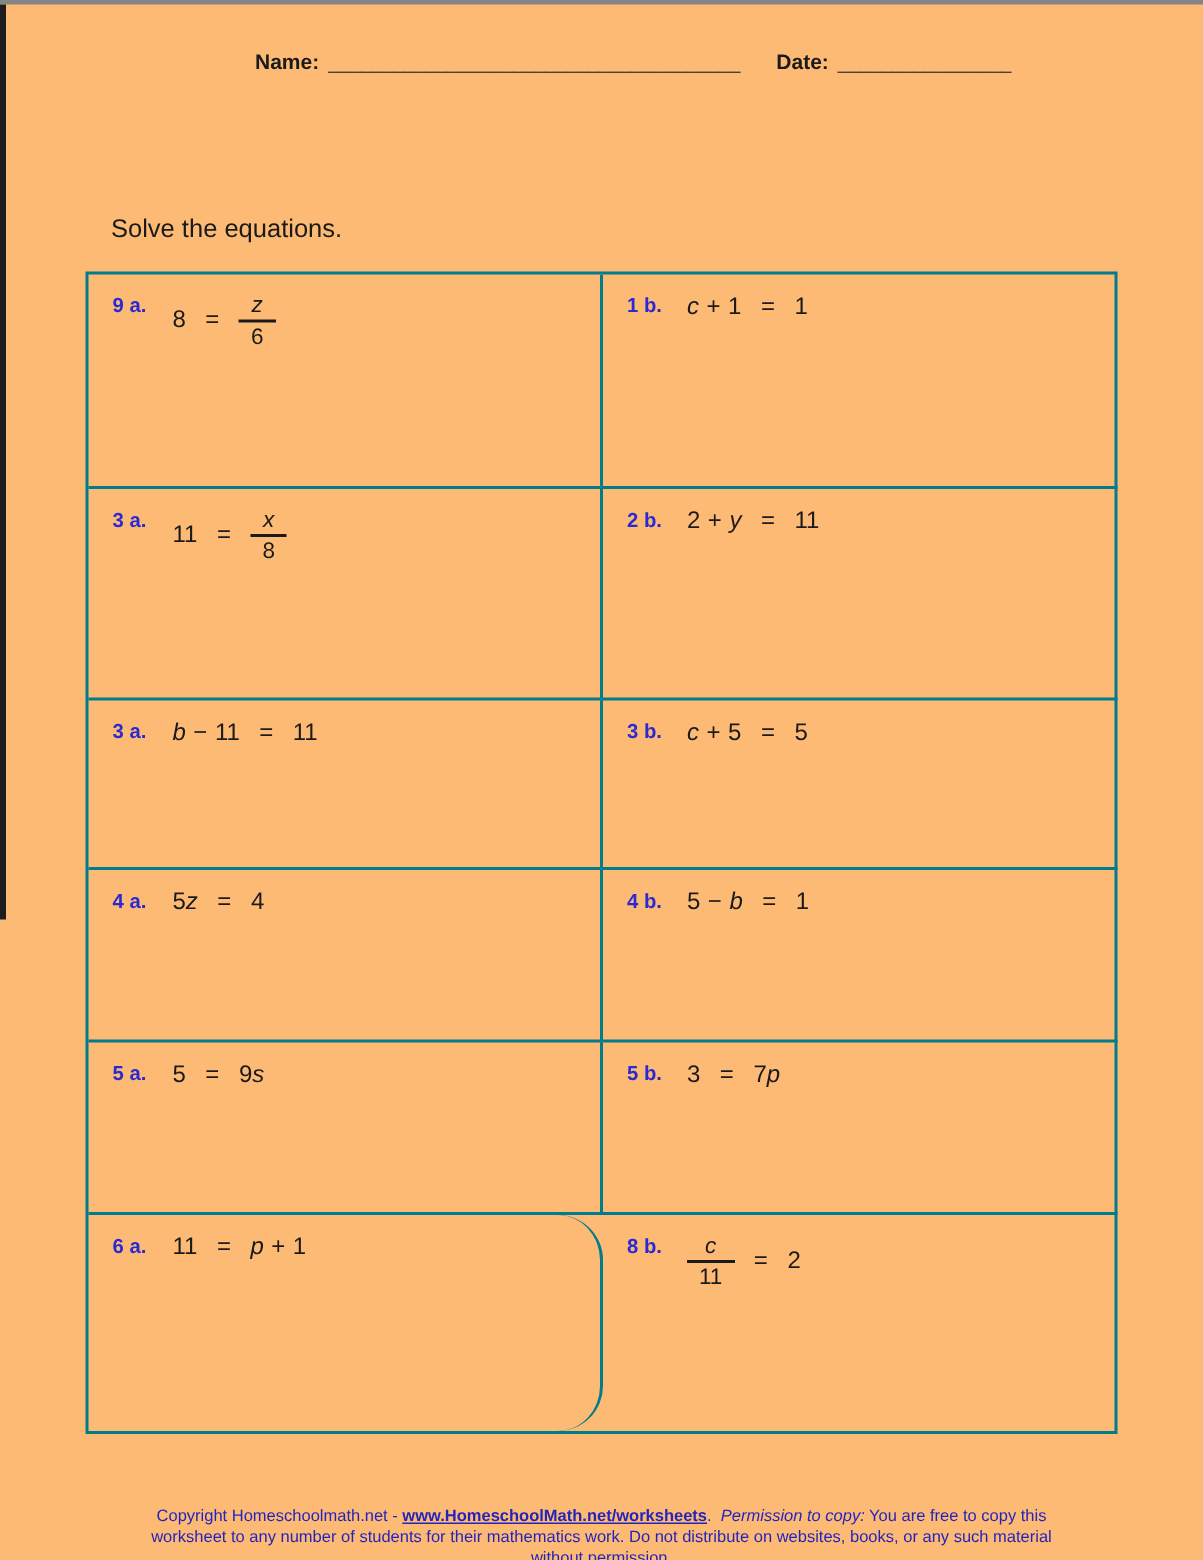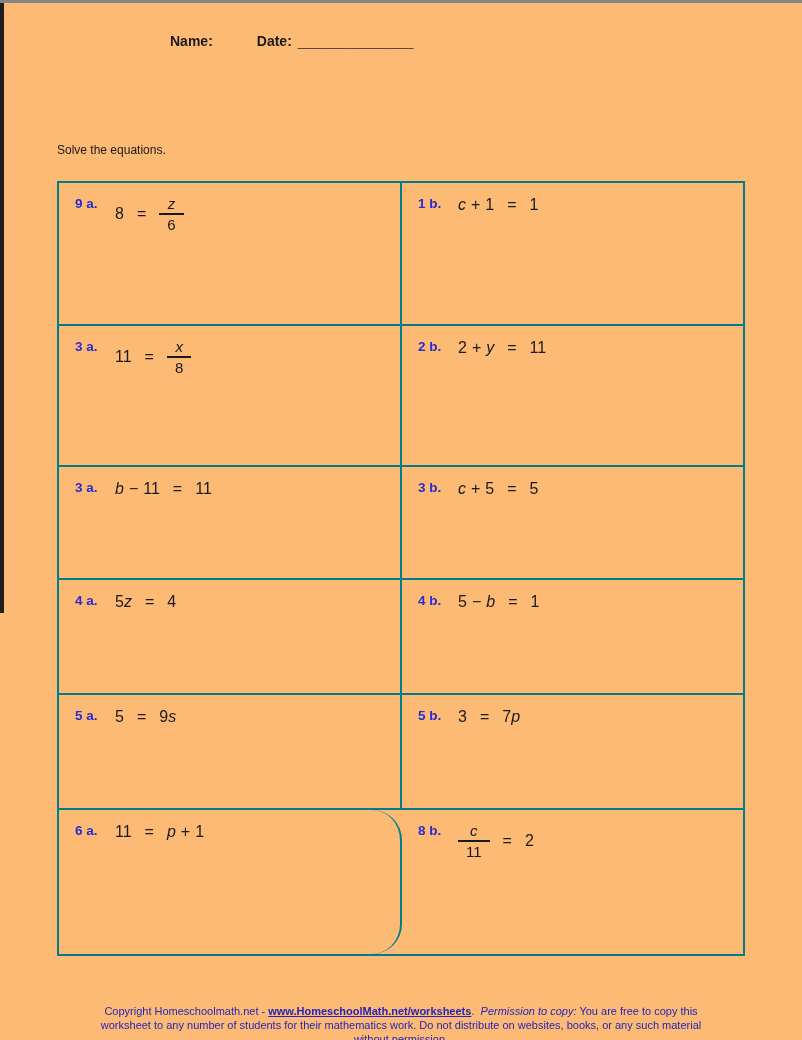--- a/index.html
+++ b/index.html
@@ -19,29 +19,29 @@
   .edge-left { position:absolute; top:3px; left:0; width:4px; height:610px; background:#1d1d1d; }
 
   
   .head-row {
     position:absolute; top:33px; left:170px; width:462px;
     display:flex; align-items:baseline; font-size:14px;
     white-space:nowrap;
   }
   .head-label { font-weight:bold; }
   .blank-line { letter-spacing:0; color:#333; margin-left:6px; font-size:13px; }
-  .date-group { margin-left:44px; display:flex; align-items:baseline; }
+  .date-group { margin-left:24px; display:flex; align-items:baseline; }
 
   .title {
     position:absolute; top:86px; left:0; width:100%;
     text-align:center; font-size:25px; font-weight:bold;
     color: var(--navy, #1c1c8c);
   }
   .instruction {
-    position:absolute; top:143px; left:57px; font-size:12px;
+    position:absolute; top:143px; left:74px; font-size:17px;
   }
 
   
   .grid {
     position:absolute; top:181px; left:57px; width:688px;
     display:grid;
     grid-template-columns: 343px 343px;
     grid-template-rows: 143px 141px 113px 115px 115px 144px;
     border: 2px solid var(--teal, #007c8a);
   }
@@ -85,20 +85,21 @@
 </style>
 </head>
 <body>
 
 <div class="page">
   <div class="edge-top"></div>
   <div class="edge-left"></div>
 
   <div class="head-row">
     <span class="head-label">Name:</span>
+    <span class="blank-line">______________________________________</span>
     <span class="date-group">
       <span class="head-label">Date:</span>
       <span class="blank-line">________________</span>
     </span>
   </div>
 
 
   <div class="instruction">Solve the equations.</div>
 
   <div class="grid" id="problem-grid">

